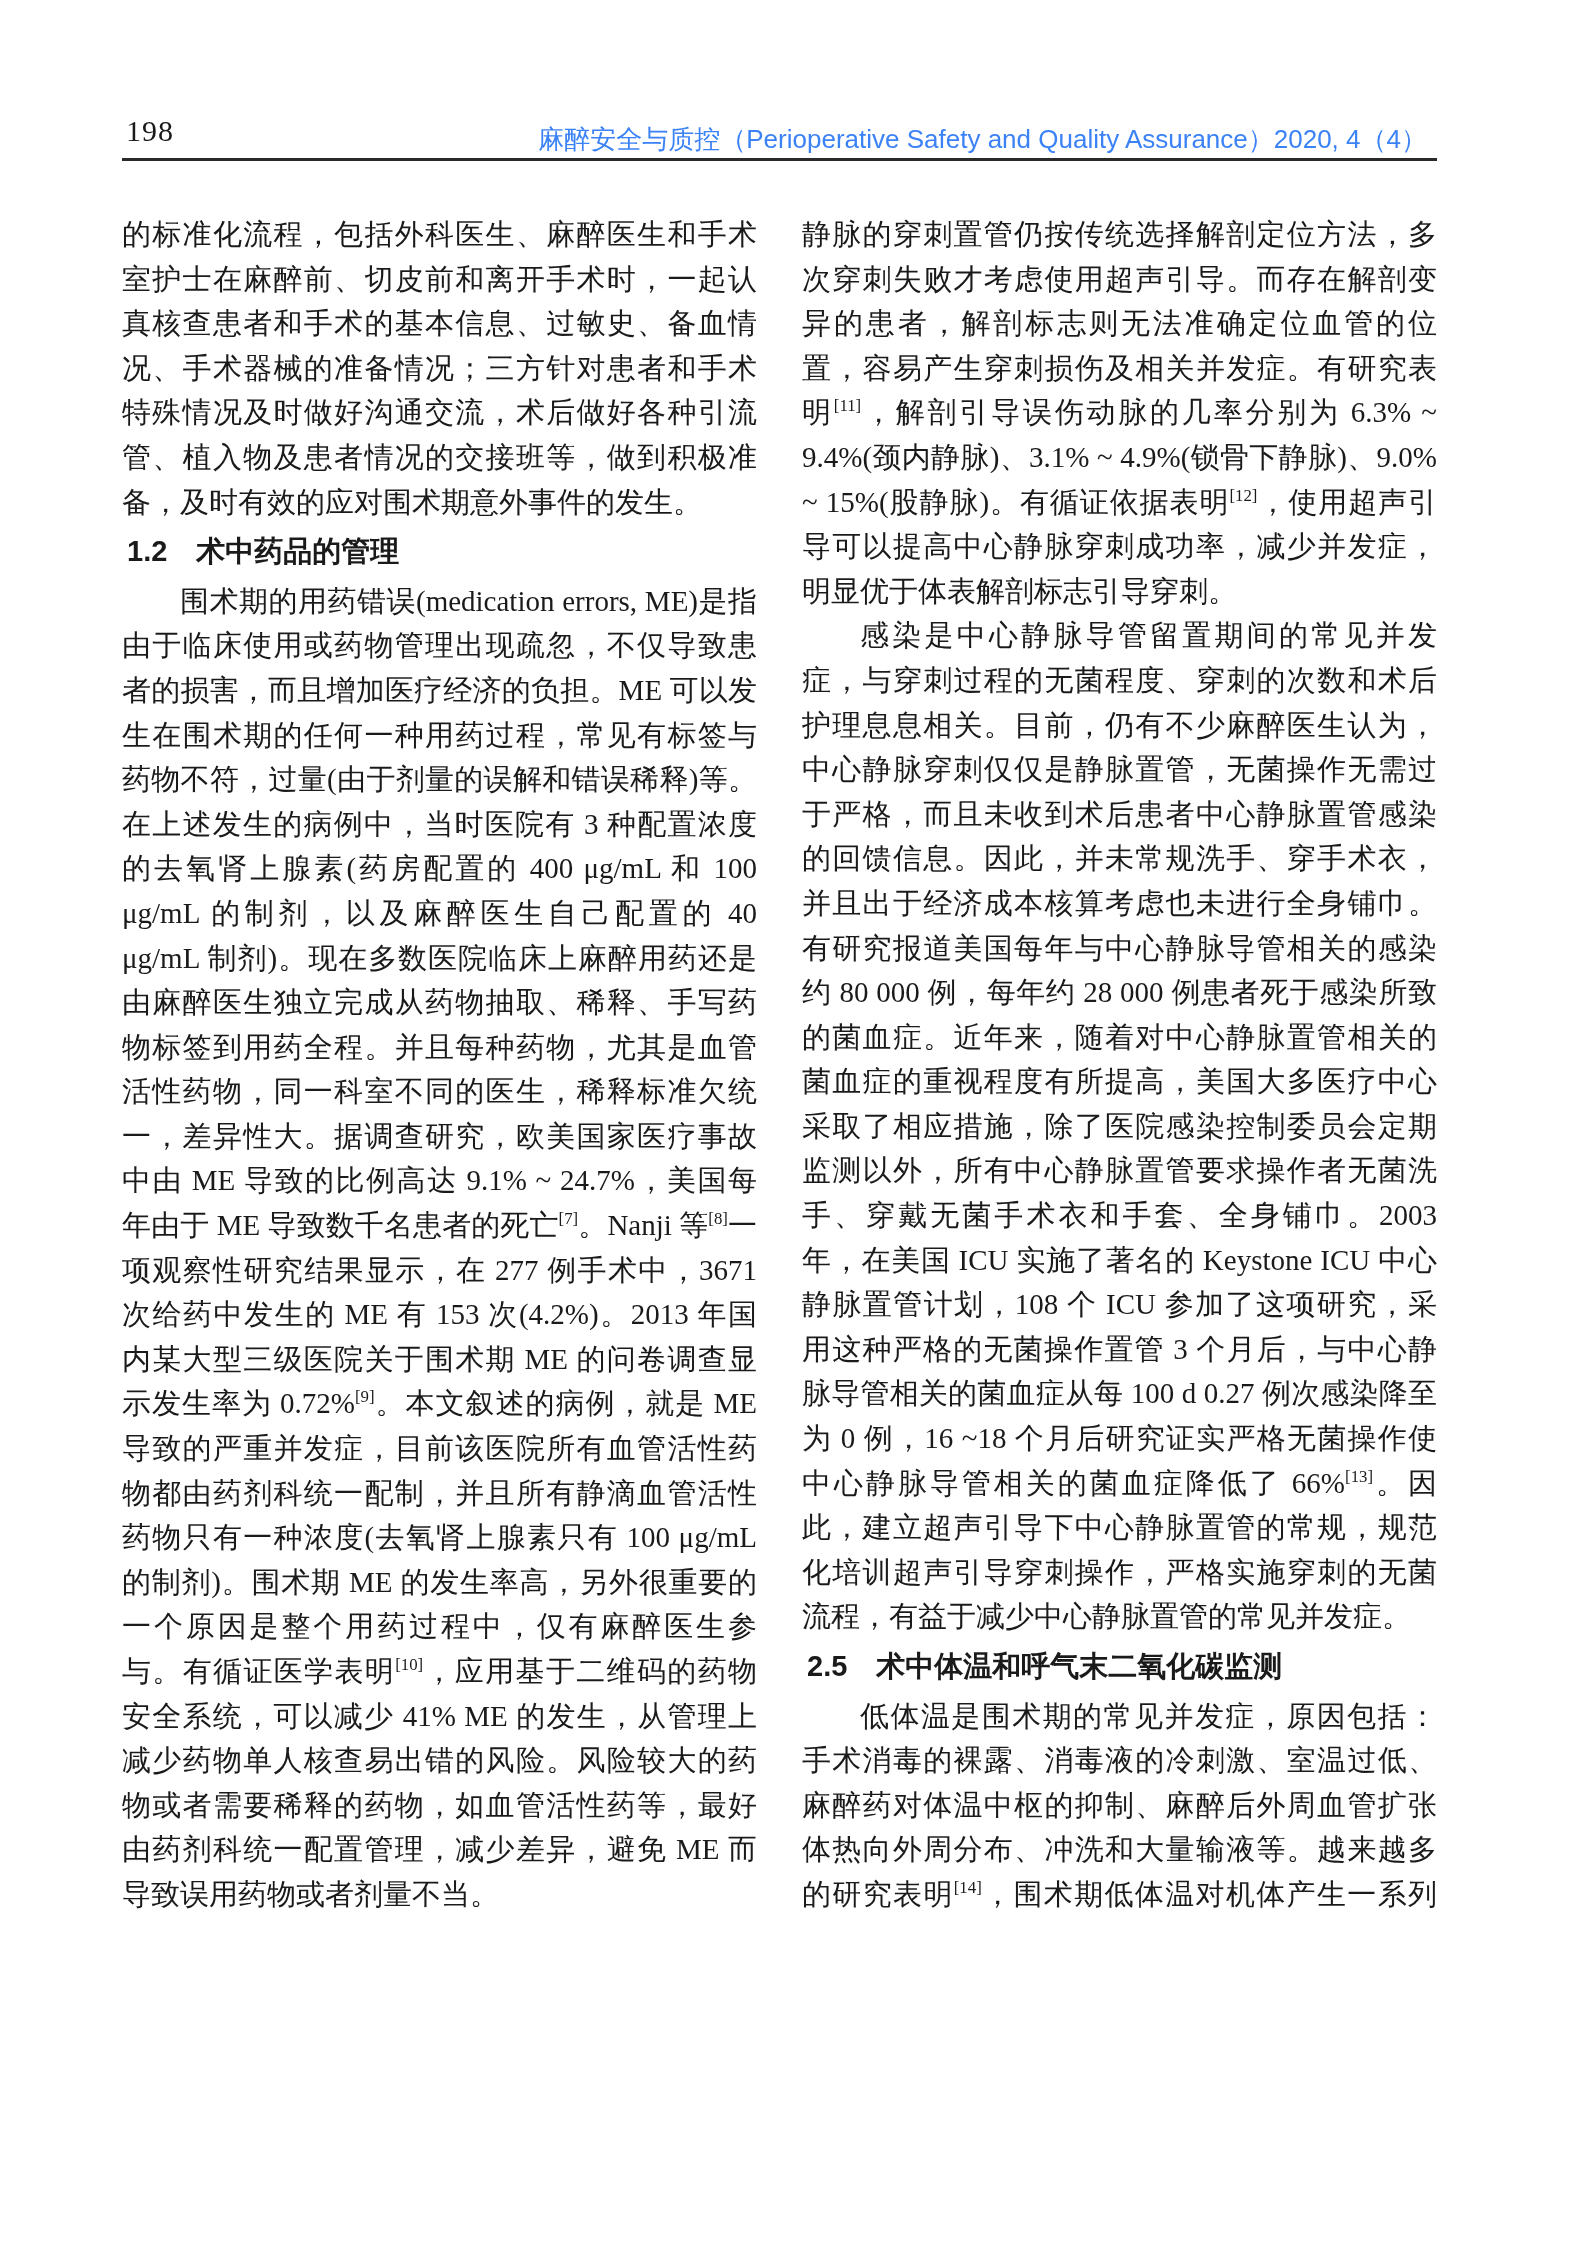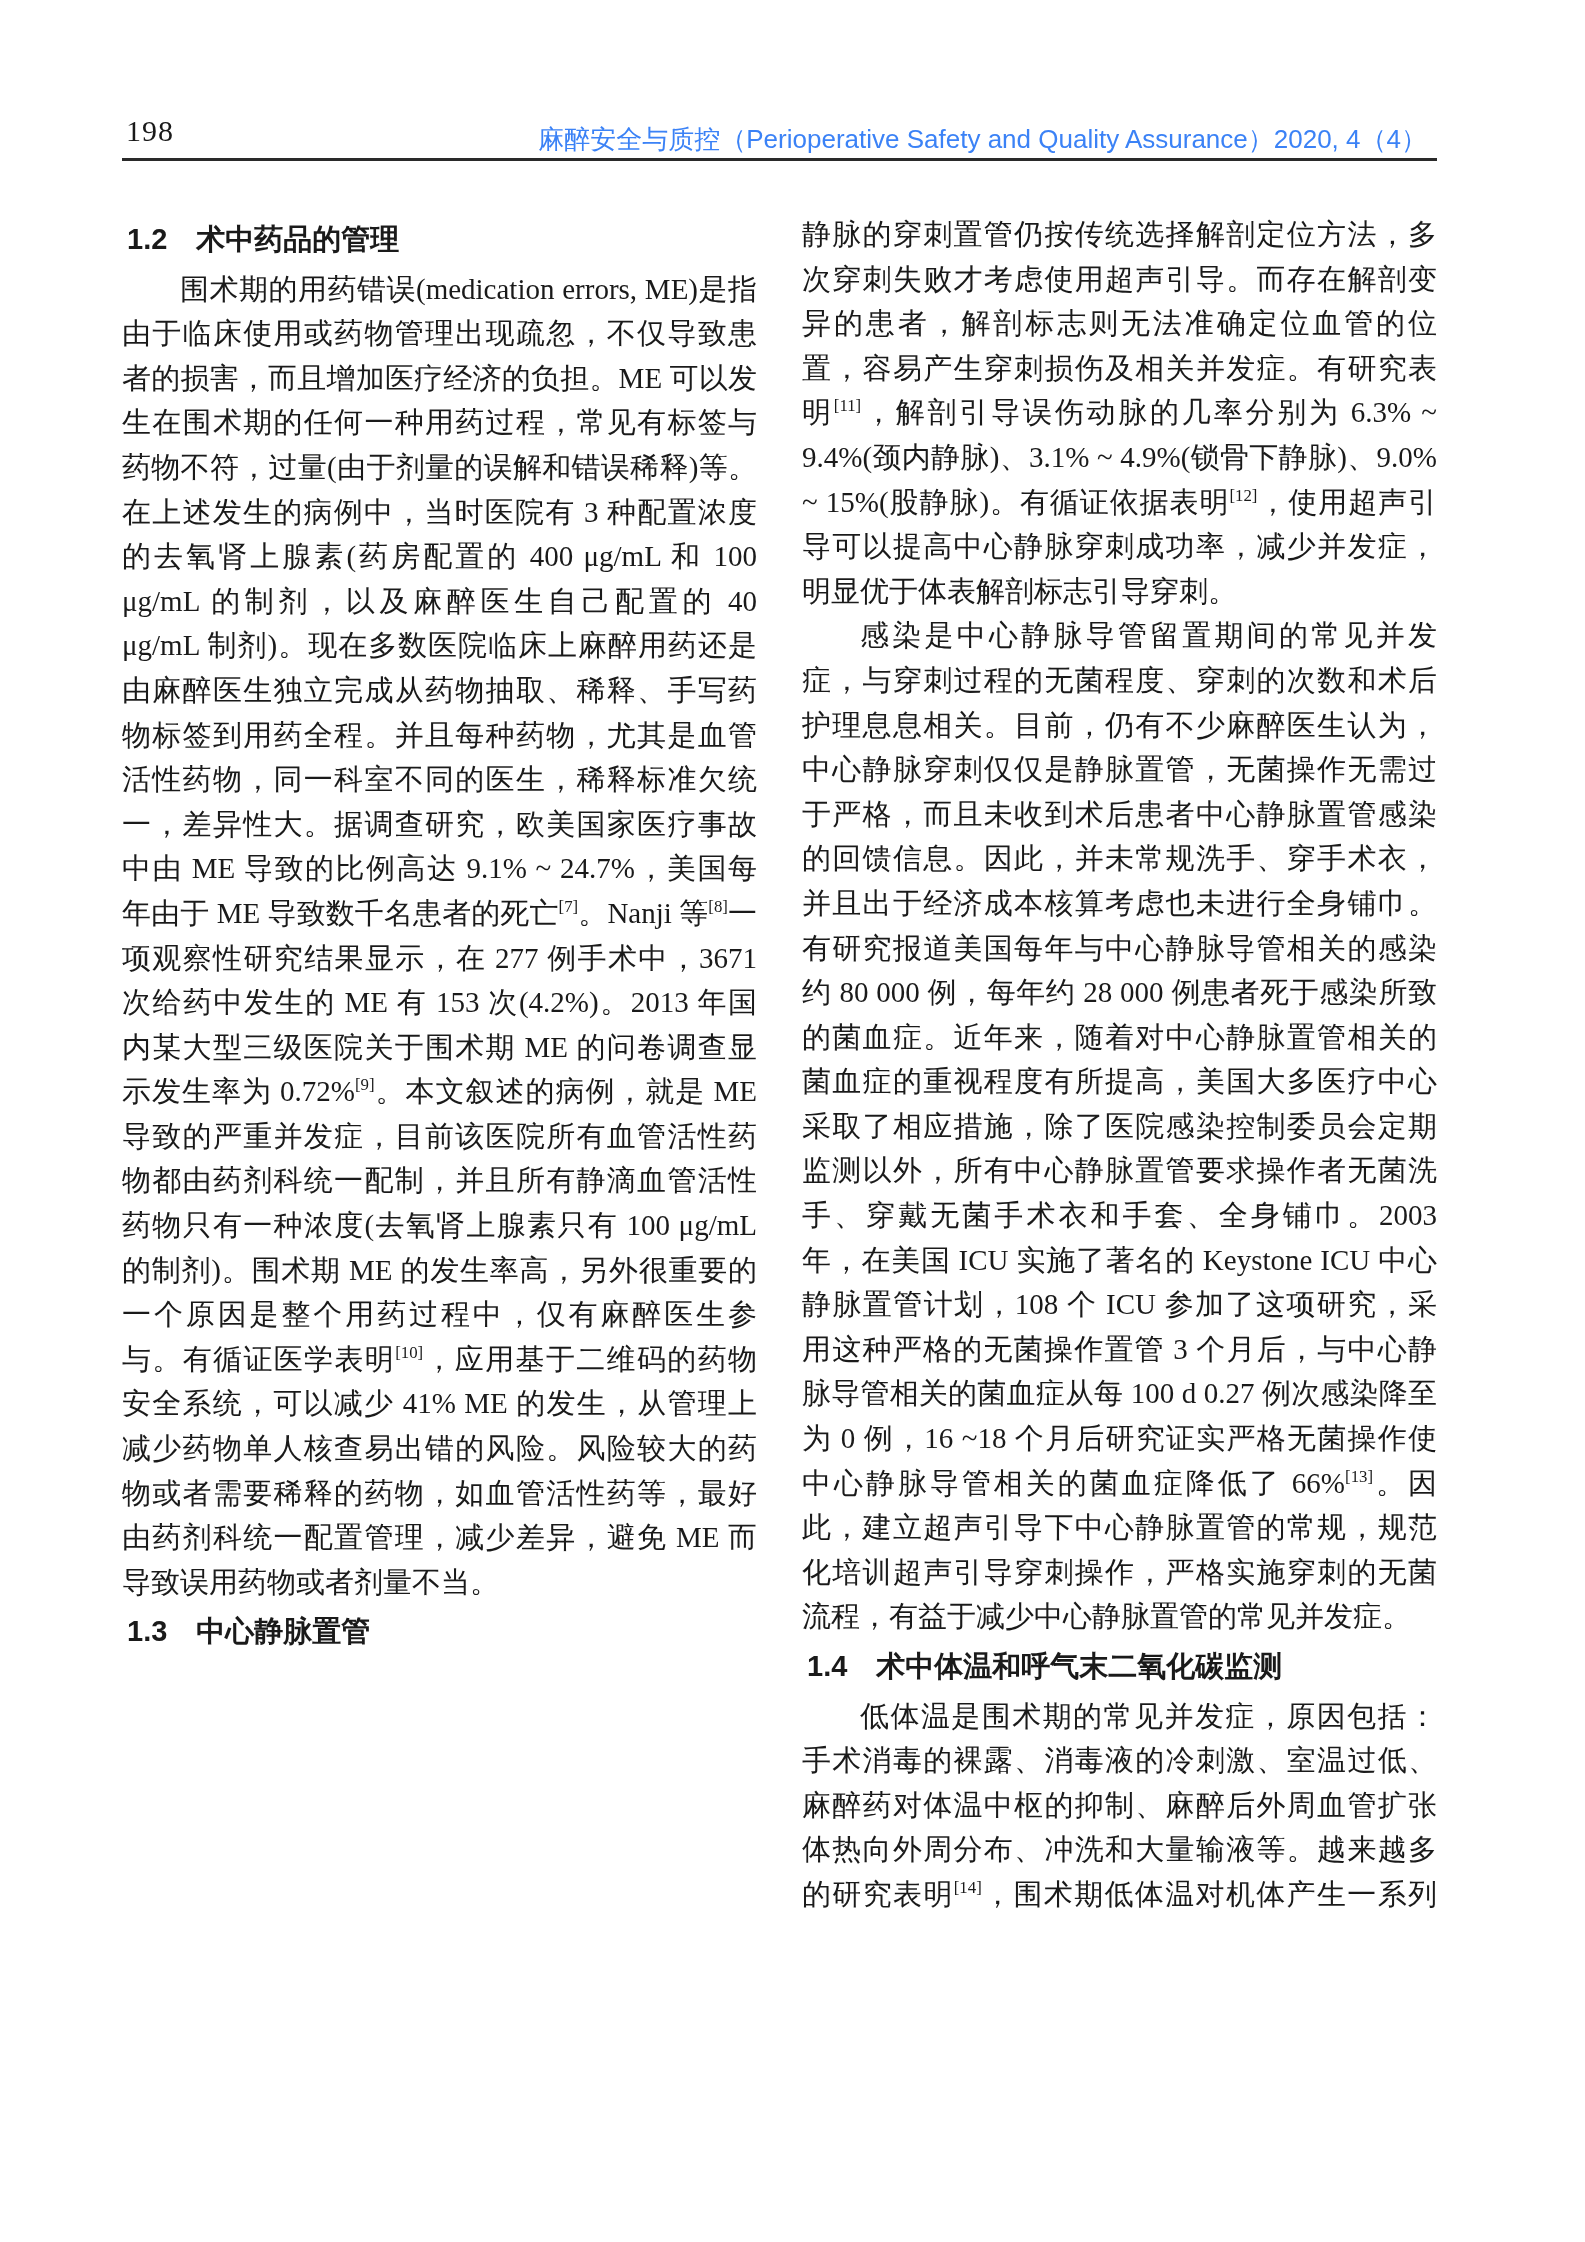--- a/index.html
+++ b/index.html
@@ -76,24 +76,25 @@
 </style>
 </head>
 <body>
 
 <div class="page" style="color: rgb(26, 26, 26);">
   <span class="page-num">198</span>
   <span class="journal-title" style="color: #3b82f6;">麻醉安全与质控（Perioperative Safety and Quality Assurance）2020, 4（4）</span>
   <div class="rule"></div>
 
   <div class="col col-left" id="col-left">
+      <p class="para">的标准化流程，包括外科医生、麻醉医生和手术室护士在麻醉前、切皮前和离开手术时，一起认真核查患者和手术的基本信息、过敏史、备血情况、手术器械的准备情况；三方针对患者和手术特殊情况及时做好沟通交流，术后做好各种引流管、植入物及患者情况的交接班等，做到积极准备，及时有效的应对围术期意外事件的发生。</p>
       <h2 class="sec">1.2　术中药品的管理</h2>
       <p class="para indent">围术期的用药错误(medication errors, ME)是指由于临床使用或药物管理出现疏忽，不仅导致患者的损害，而且增加医疗经济的负担。ME 可以发生在围术期的任何一种用药过程，常见有标签与药物不符，过量(由于剂量的误解和错误稀释)等。在上述发生的病例中，当时医院有 3 种配置浓度的去氧肾上腺素(药房配置的 400 μg/mL 和 100 μg/mL 的制剂，以及麻醉医生自己配置的 40 μg/mL 制剂)。现在多数医院临床上麻醉用药还是由麻醉医生独立完成从药物抽取、稀释、手写药物标签到用药全程。并且每种药物，尤其是血管活性药物，同一科室不同的医生，稀释标准欠统一，差异性大。据调查研究，欧美国家医疗事故中由 ME 导致的比例高达 9.1% ~ 24.7%，美国每年由于 ME 导致数千名患者的死亡<sup class="cite">[7]</sup>。Nanji 等<sup class="cite">[8]</sup>一项观察性研究结果显示，在 277 例手术中，3671 次给药中发生的 ME 有 153 次(4.2%)。2013 年国内某大型三级医院关于围术期 ME 的问卷调查显示发生率为 0.72%<sup class="cite">[9]</sup>。本文叙述的病例，就是 ME 导致的严重并发症，目前该医院所有血管活性药物都由药剂科统一配制，并且所有静滴血管活性药物只有一种浓度(去氧肾上腺素只有 100 μg/mL 的制剂)。围术期 ME 的发生率高，另外很重要的一个原因是整个用药过程中，仅有麻醉医生参与。有循证医学表明<sup class="cite">[10]</sup>，应用基于二维码的药物安全系统，可以减少 41% ME 的发生，从管理上减少药物单人核查易出错的风险。风险较大的药物或者需要稀释的药物，如血管活性药等，最好由药剂科统一配置管理，减少差异，避免 ME 而导致误用药物或者剂量不当。</p>
       <h2 class="sec">1.3　中心静脉置管</h2>
     </div>
   <div class="col col-right" id="col-right">
       <p class="para">静脉的穿刺置管仍按传统选择解剖定位方法，多次穿刺失败才考虑使用超声引导。而存在解剖变异的患者，解剖标志则无法准确定位血管的位置，容易产生穿刺损伤及相关并发症。有研究表明<sup class="cite">[11]</sup>，解剖引导误伤动脉的几率分别为 6.3% ~ 9.4%(颈内静脉)、3.1% ~ 4.9%(锁骨下静脉)、9.0% ~ 15%(股静脉)。有循证依据表明<sup class="cite">[12]</sup>，使用超声引导可以提高中心静脉穿刺成功率，减少并发症，明显优于体表解剖标志引导穿刺。</p>
       <p class="para indent">感染是中心静脉导管留置期间的常见并发症，与穿刺过程的无菌程度、穿刺的次数和术后护理息息相关。目前，仍有不少麻醉医生认为，中心静脉穿刺仅仅是静脉置管，无菌操作无需过于严格，而且未收到术后患者中心静脉置管感染的回馈信息。因此，并未常规洗手、穿手术衣，并且出于经济成本核算考虑也未进行全身铺巾。有研究报道美国每年与中心静脉导管相关的感染约 80 000 例，每年约 28 000 例患者死于感染所致的菌血症。近年来，随着对中心静脉置管相关的菌血症的重视程度有所提高，美国大多医疗中心采取了相应措施，除了医院感染控制委员会定期监测以外，所有中心静脉置管要求操作者无菌洗手、穿戴无菌手术衣和手套、全身铺巾。2003 年，在美国 ICU 实施了著名的 Keystone ICU 中心静脉置管计划，108 个 ICU 参加了这项研究，采用这种严格的无菌操作置管 3 个月后，与中心静脉导管相关的菌血症从每 100 d 0.27 例次感染降至为 0 例，16 ~18 个月后研究证实严格无菌操作使中心静脉导管相关的菌血症降低了 66%<sup class="cite">[13]</sup>。因此，建立超声引导下中心静脉置管的常规，规范化培训超声引导穿刺操作，严格实施穿刺的无菌流程，有益于减少中心静脉置管的常见并发症。</p>
-      <h2 class="sec">1.4　术中体温和呼气末二氧化碳监测</h2>
+      <h2 class="sec">2.5　术中体温和呼气末二氧化碳监测</h2>
       <p class="para indent">低体温是围术期的常见并发症，原因包括：手术消毒的裸露、消毒液的冷刺激、室温过低、麻醉药对体温中枢的抑制、麻醉后外周血管扩张体热向外周分布、冲洗和大量输液等。越来越多的研究表明<sup class="cite">[14]</sup>，围术期低体温对机体产生一系列不良影响，包括增加心脏不良事件的发生率，如心肌缺血、心律失常；凝血功能异常；抑制机体免疫功能，增加术后感染的几率；减慢麻醉药代谢，导致苏醒延迟。</p>
       <p class="para indent">部分基层甚至省级三甲医院并没有在所有的手术间都配备呼气末二氧化碳监测仪器，而且部分门</p>
     </div>
 </div>
 
 </body></html>

